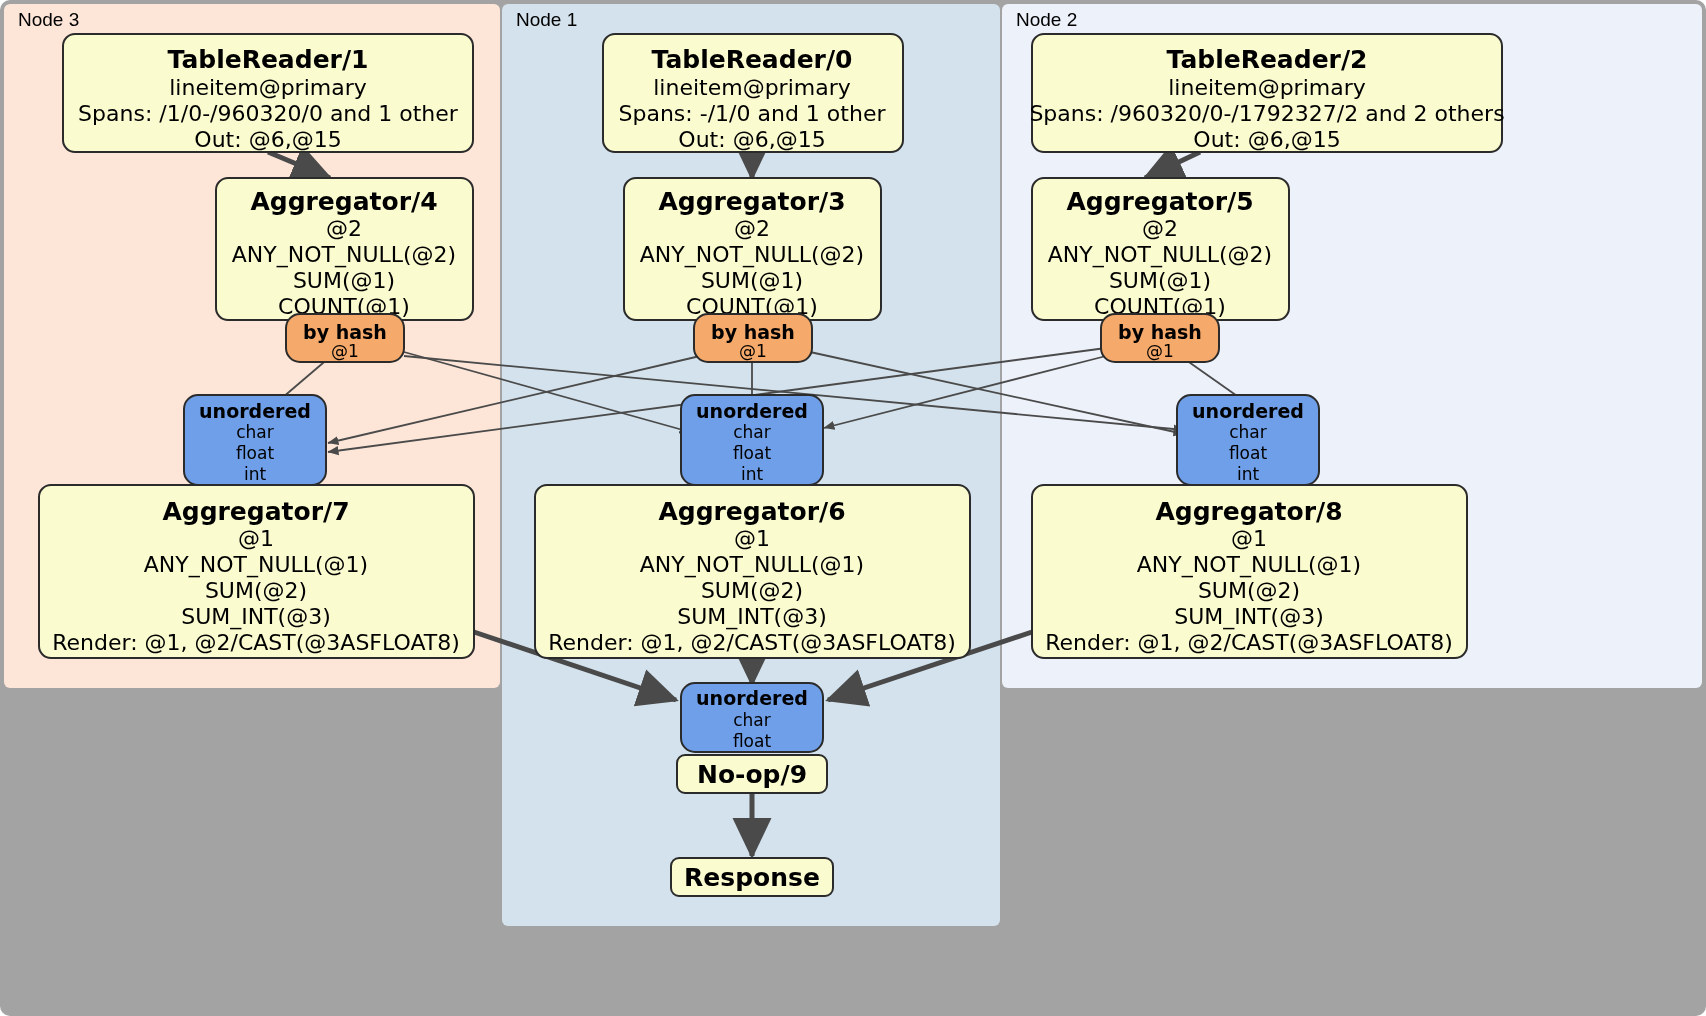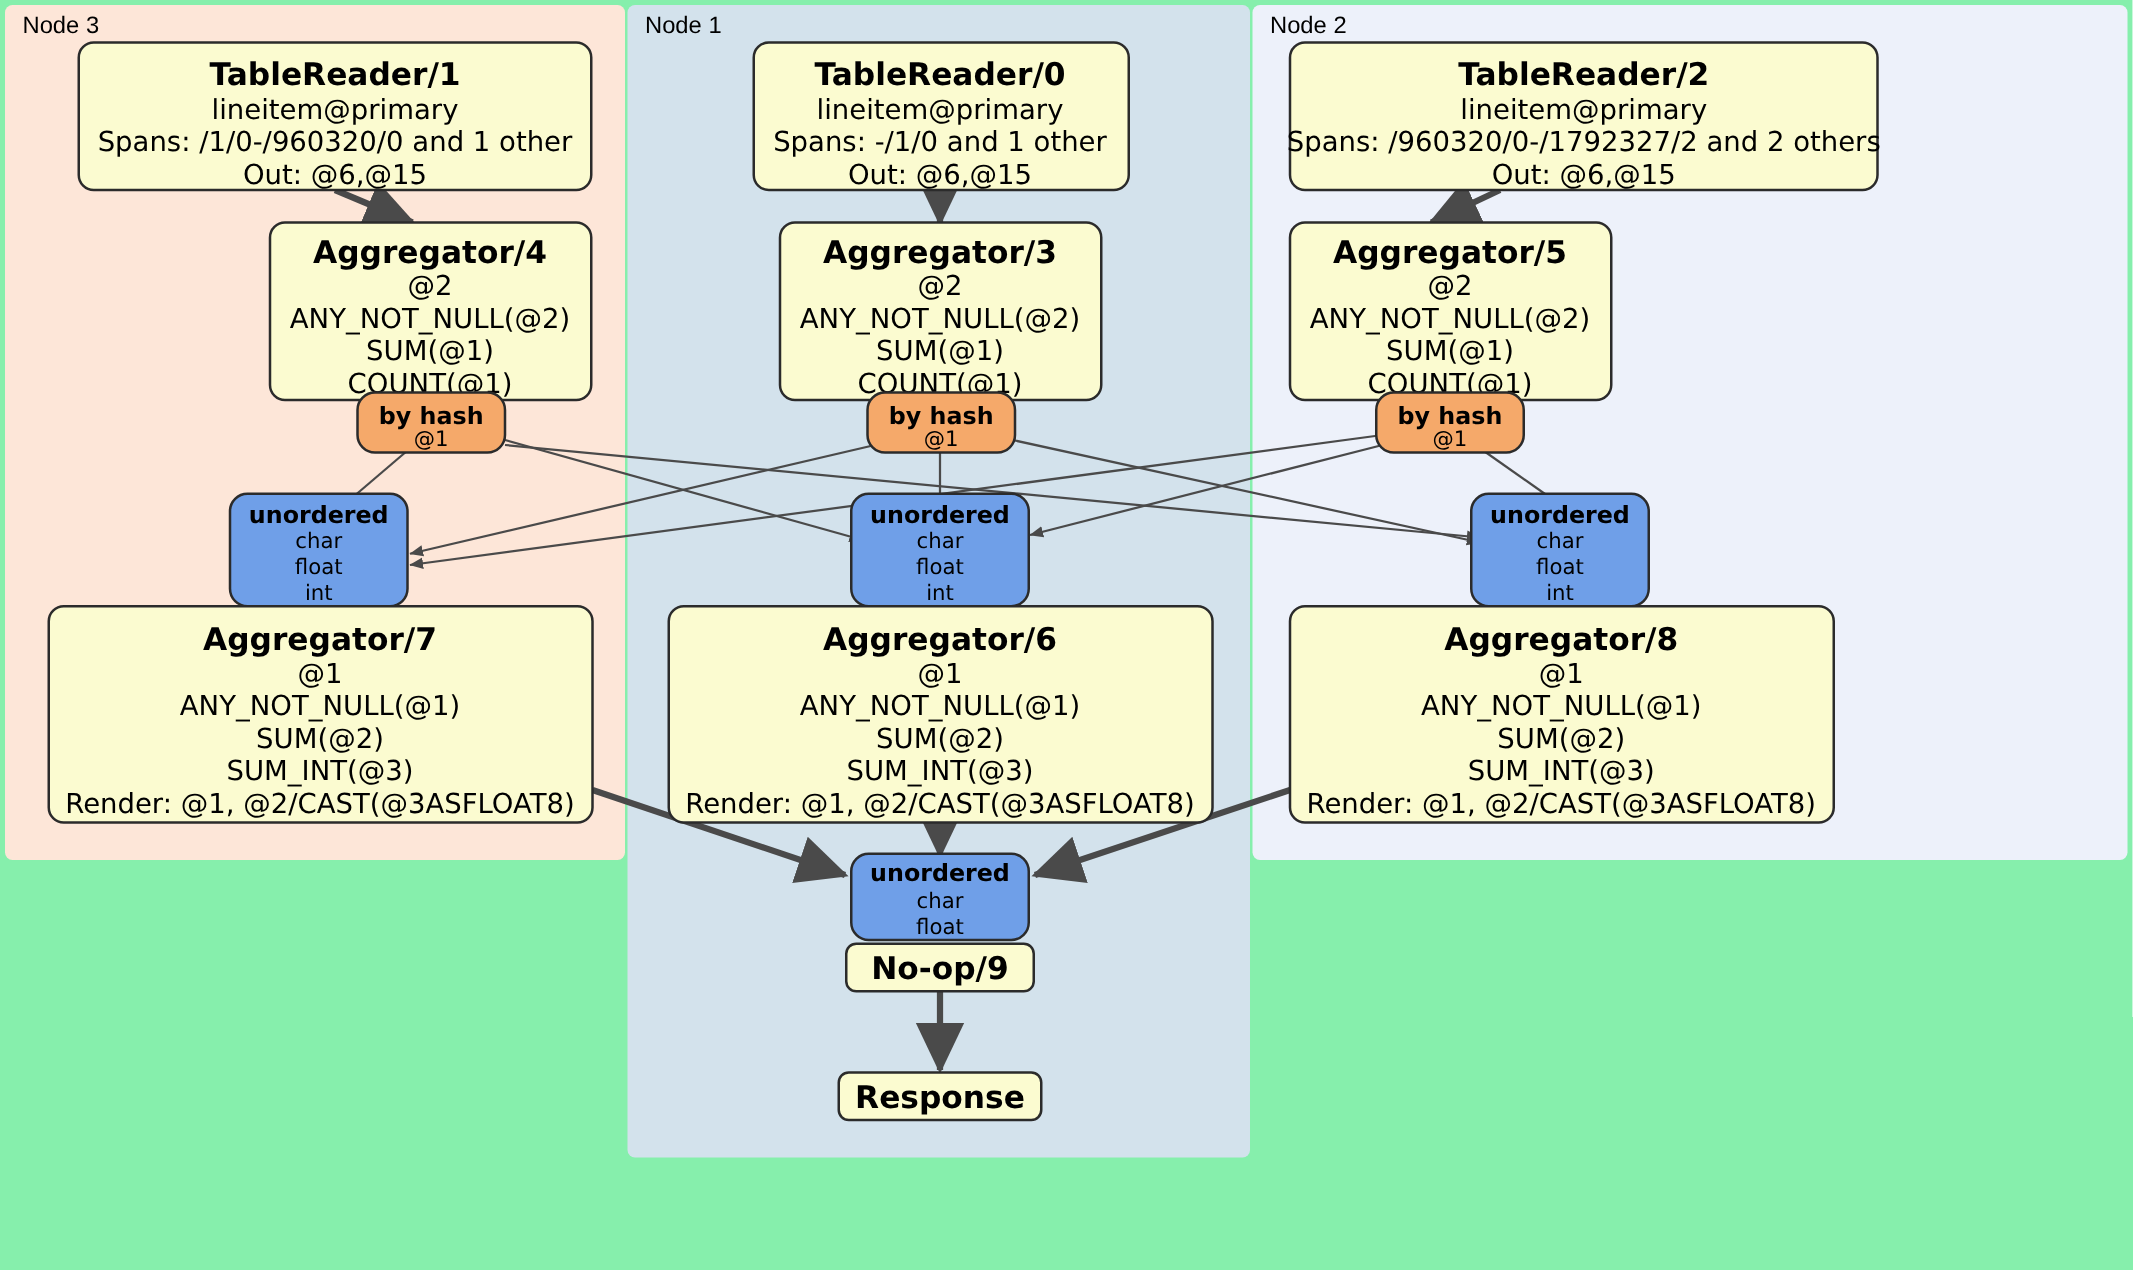--- a/index.html
+++ b/index.html
@@ -8,21 +8,22 @@
     background: #ffffff;
     width: 1706px;
     height: 1016px;
     overflow: hidden;
     font-family: "DejaVu Sans", sans-serif;
   }
   #stage {
     position: relative;
     width: 1706px;
     height: 1016px;
-    background: #86efac;
+    background: #a3a3a3;
+    border-radius: 10px;
   }
   svg#diagram {
     position: absolute;
     top: 0; left: 0;
     width: 1706px;
     height: 1016px;
     display: block;
   }
   .cluster-rect { stroke: none; }
   .cluster-label {

